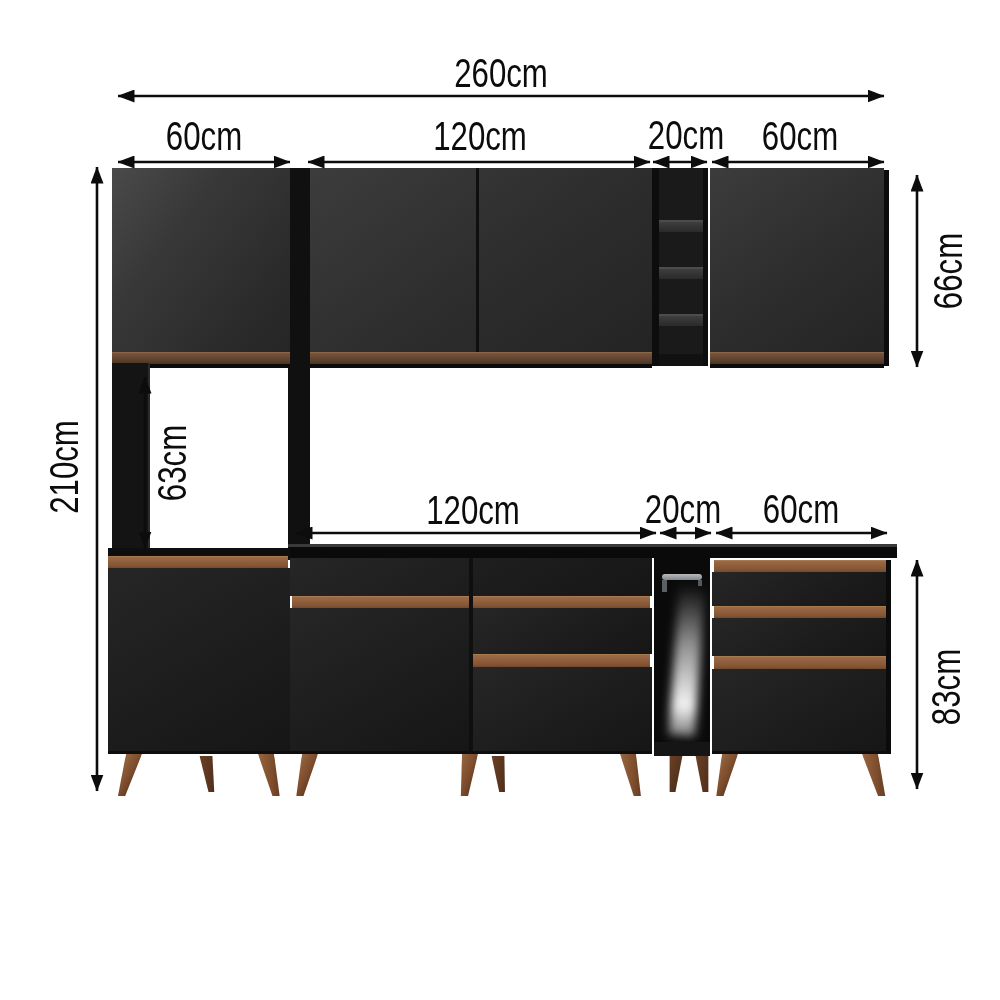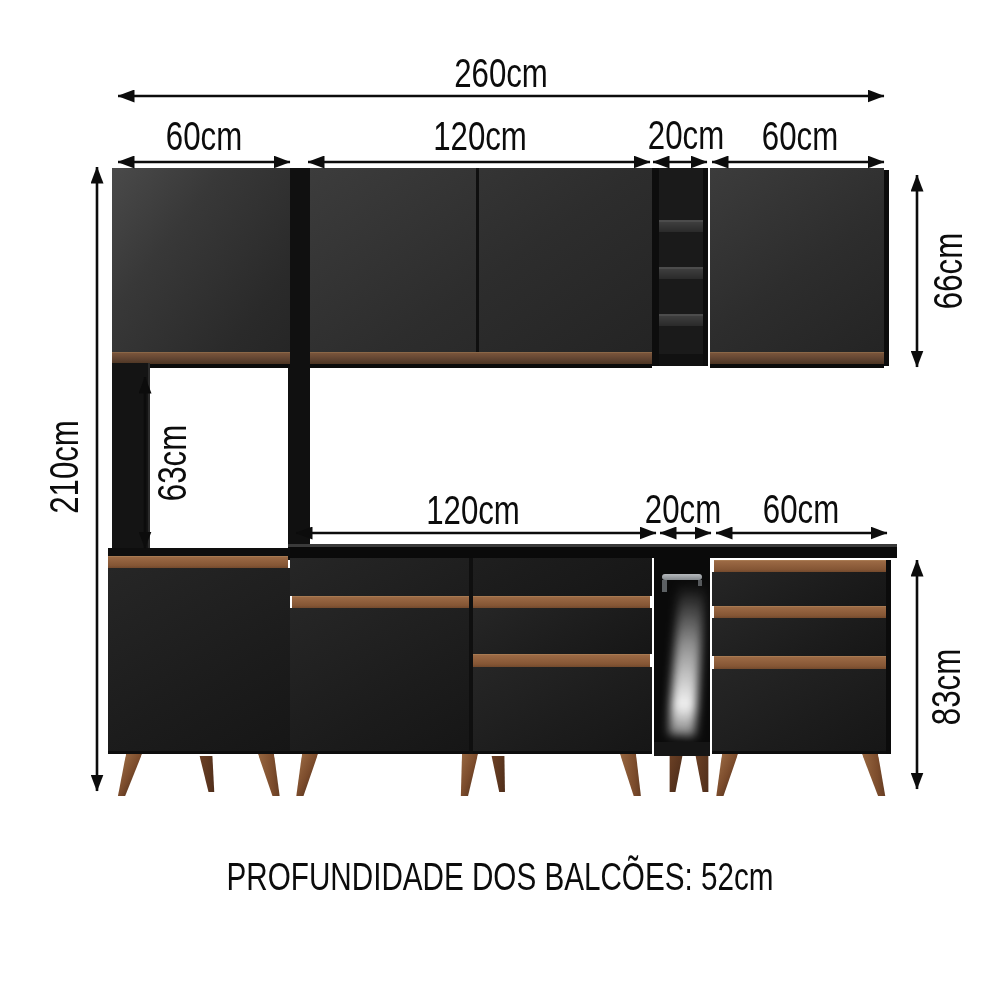--- a/index.html
+++ b/index.html
@@ -133,15 +133,14 @@
 
   <div class="dim-label" style="left:473px;top:510px;"><span class="cond">120cm</span></div>
   <div class="dim-label" style="left:683px;top:509px;"><span class="cond">20cm</span></div>
   <div class="dim-label" style="left:801px;top:509px;"><span class="cond">60cm</span></div>
 
   <div class="dim-label vert" style="left:64px;top:467px;"><span class="cond">210cm</span></div>
   <div class="dim-label vert" style="left:172px;top:463px;"><span class="cond">63cm</span></div>
   <div class="dim-label vert" style="left:948px;top:271px;"><span class="cond">66cm</span></div>
   <div class="dim-label vert" style="left:946px;top:687px;"><span class="cond">83cm</span></div>
 
-  <div class="foot" style="left:500px;top:877px;"><span class="cond">PROFUNDIDADE DOS BALCÕES: 52cm</span></div>
 
 </div>
 
 </body></html>

